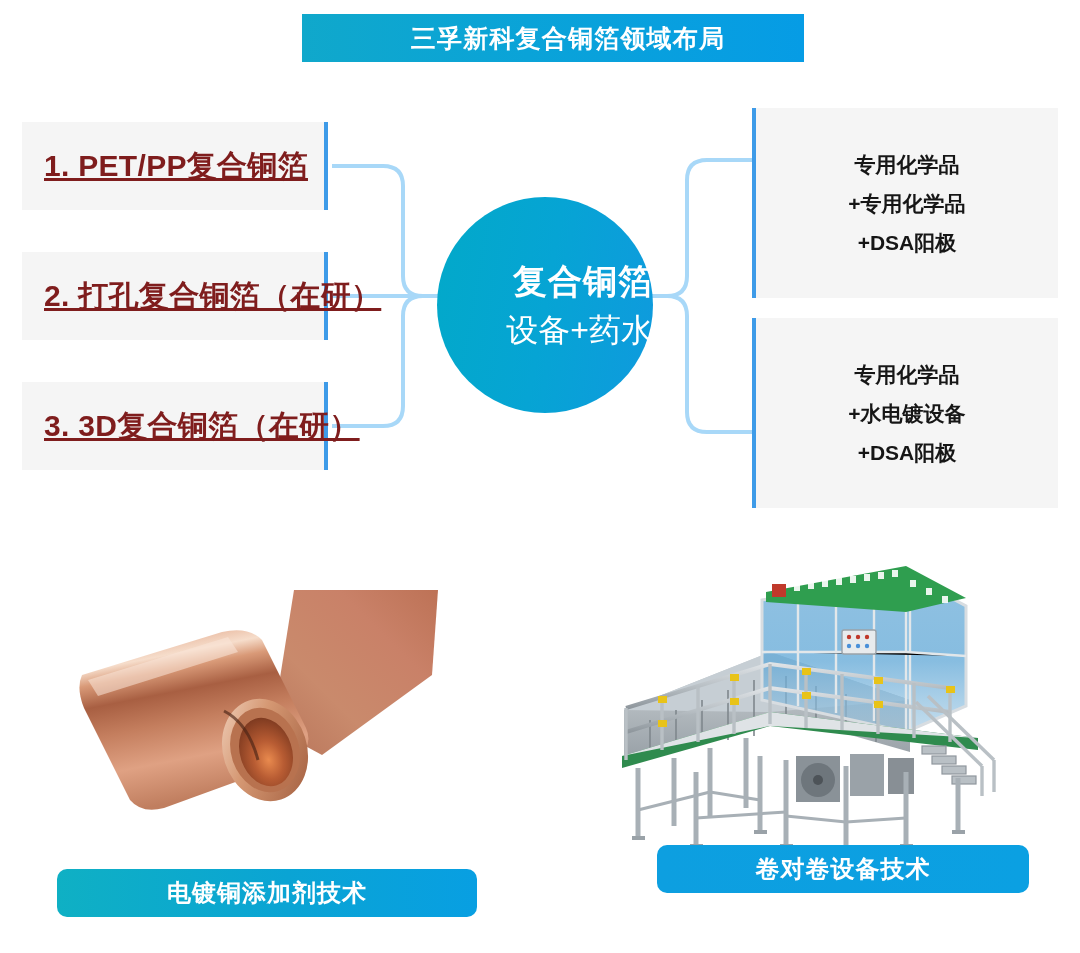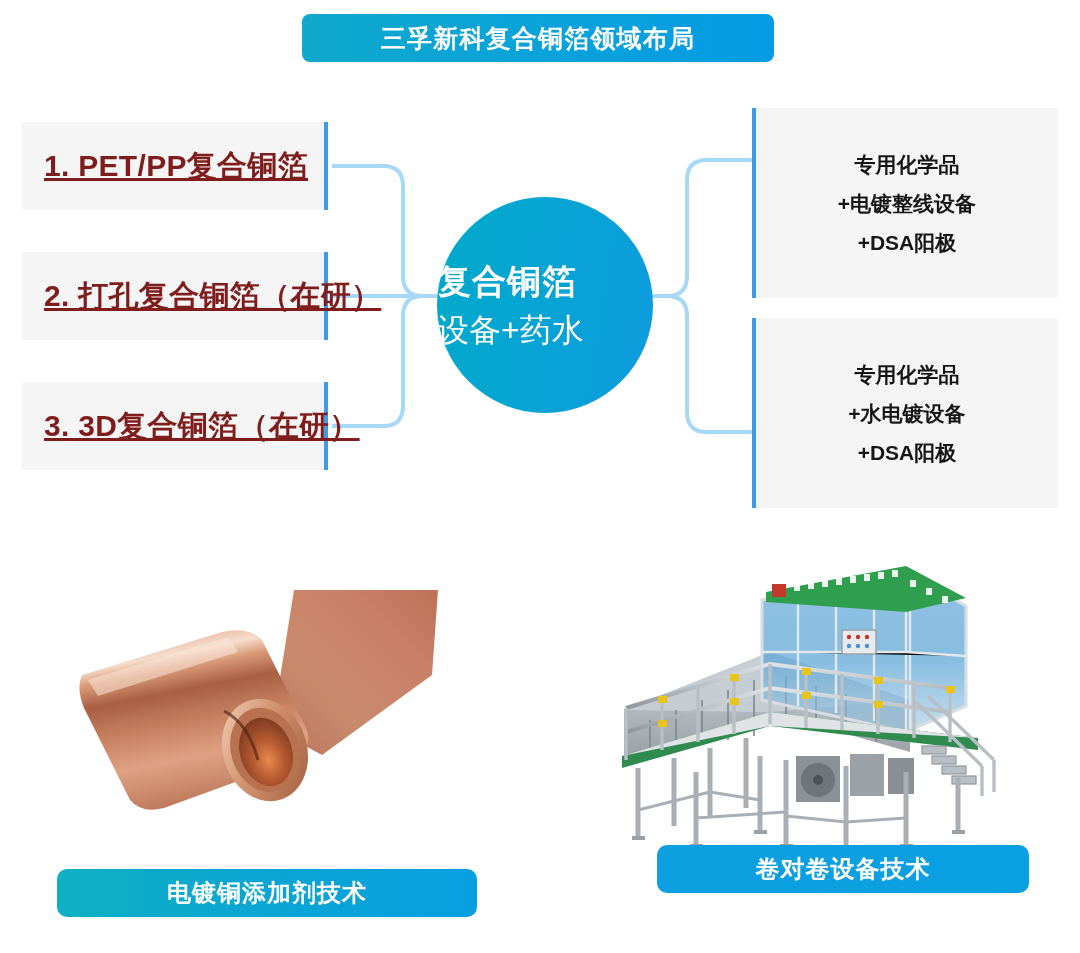--- a/index.html
+++ b/index.html
@@ -16,25 +16,26 @@
     color: #1a1a1a;
   }
 
   
   #title-banner {
     position: absolute;
     left: 302px;
     top: 14px;
     width: 472px;
     height: 48px;
-    border-radius: 8px;
+    border-radius: 0;
     background: linear-gradient(90deg, #10a8cb 0%, #0aa3d8 45%, #069ce5 100%);
     display: flex;
     align-items: center;
     justify-content: center;
+    padding-left: 30px;
   }
   #title-banner .txt {
     color: #ffffff;
     font-size: 25px;
     font-weight: bold;
     letter-spacing: 1.2px;
   }
 
   
   .left-box {
@@ -89,21 +90,21 @@
   #center-node {
     position: absolute;
     left: 437px;
     top: 197px;
     width: 216px;
     height: 216px;
     border-radius: 50%;
     background: linear-gradient(100deg, #02a9c9 0%, #06a4d4 50%, #0f9ade 100%);
     display: flex;
     flex-direction: column;
-    align-items: flex-start;
+    align-items: flex-end;
     justify-content: center;
   }
   #center-node .main {
     color: #ffffff;
     font-size: 34px;
     font-weight: bold;
     letter-spacing: 1px;
     line-height: 1;
   }
   #center-node .sub {
@@ -197,21 +198,21 @@
   <span class="txt">3. 3D复合铜箔（在研）</span>
 </div>
 
 <div id="center-node">
   <span class="main">复合铜箔</span>
   <span class="sub">设备+药水</span>
 </div>
 
 <div class="right-box" id="right-box-1">
   <span class="line">专用化学品</span>
-  <span class="line">+电镀整线设备</span>
+  <span class="line">+专用化学品</span>
   <span class="line">+DSA阳极</span>
 </div>
 <div class="right-box" id="right-box-2">
   <span class="line">专用化学品</span>
   <span class="line">+水电镀设备</span>
   <span class="line">+DSA阳极</span>
 </div>
 
 <svg class="photo" id="photo-copper-foil" viewBox="0 0 400 290" xmlns="http://www.w3.org/2000/svg">
   <defs>

